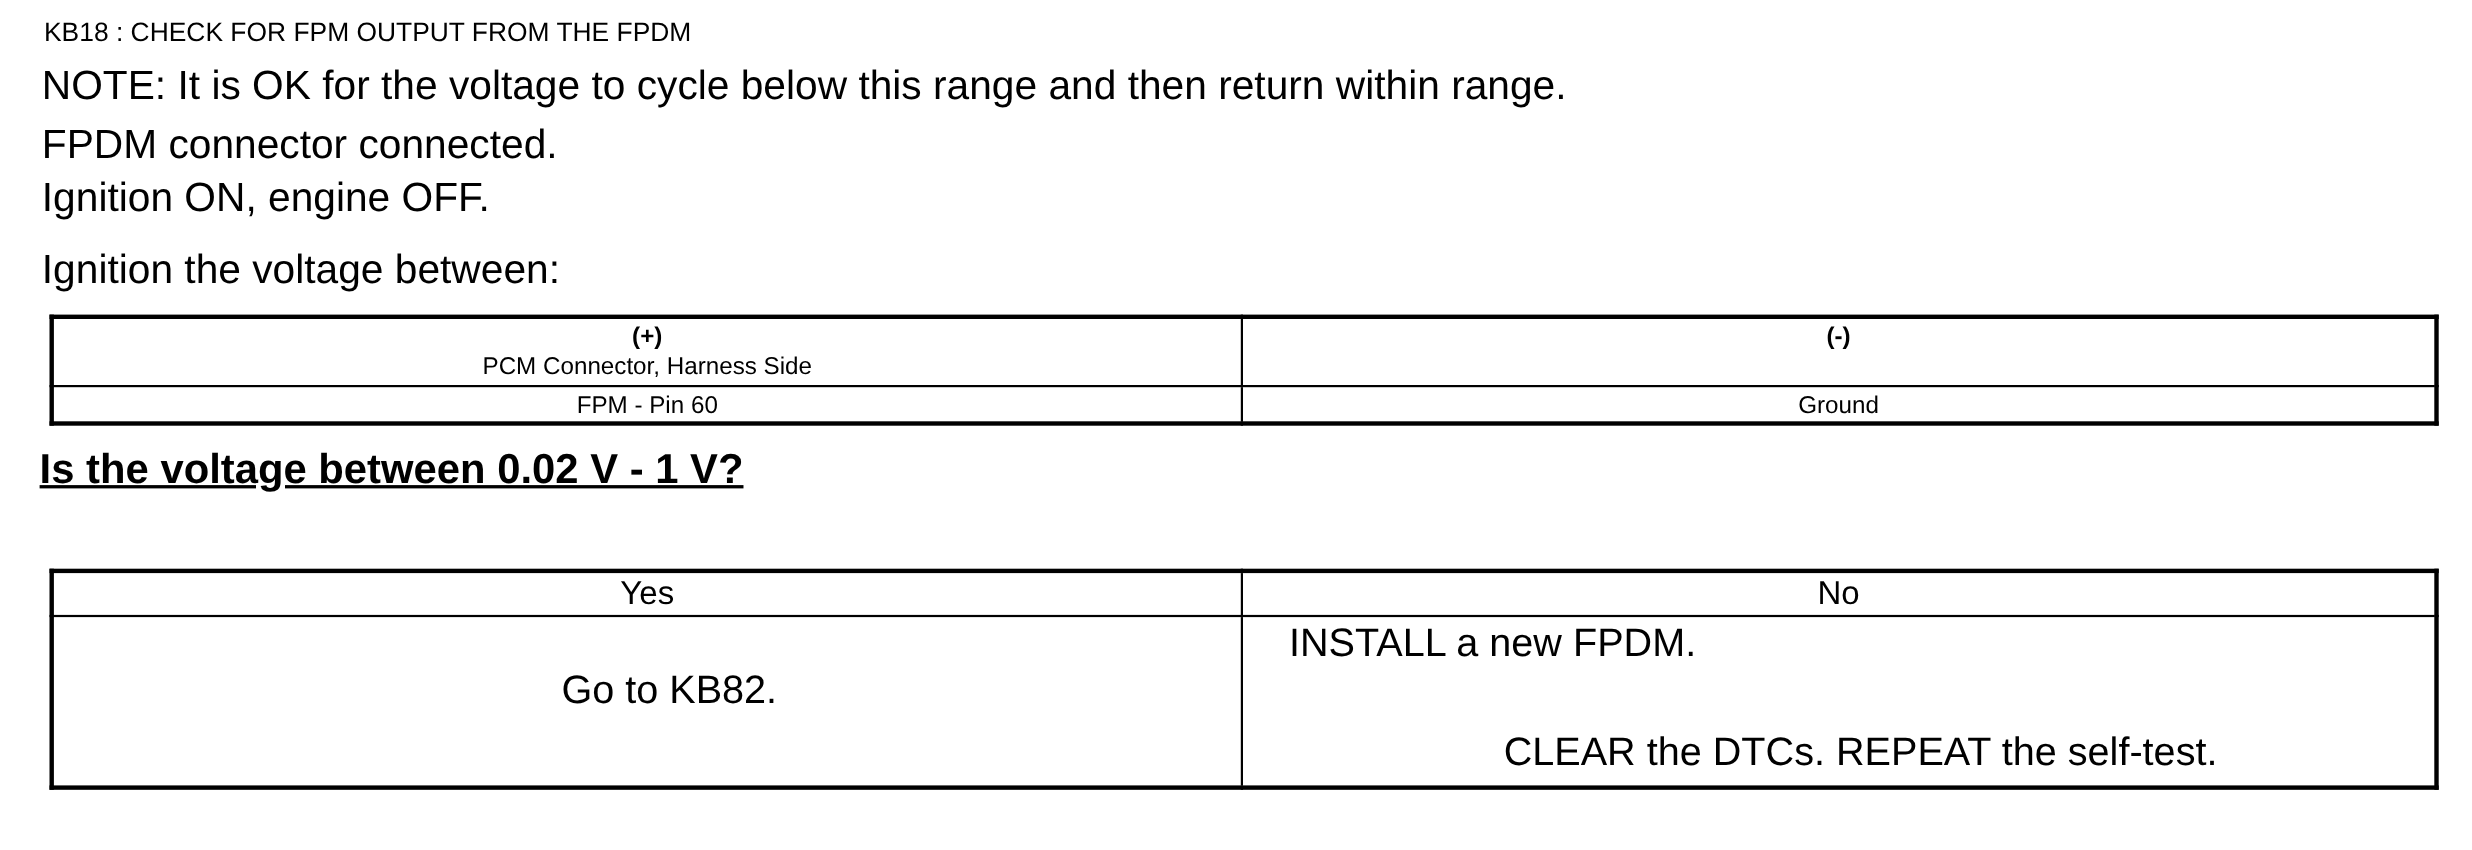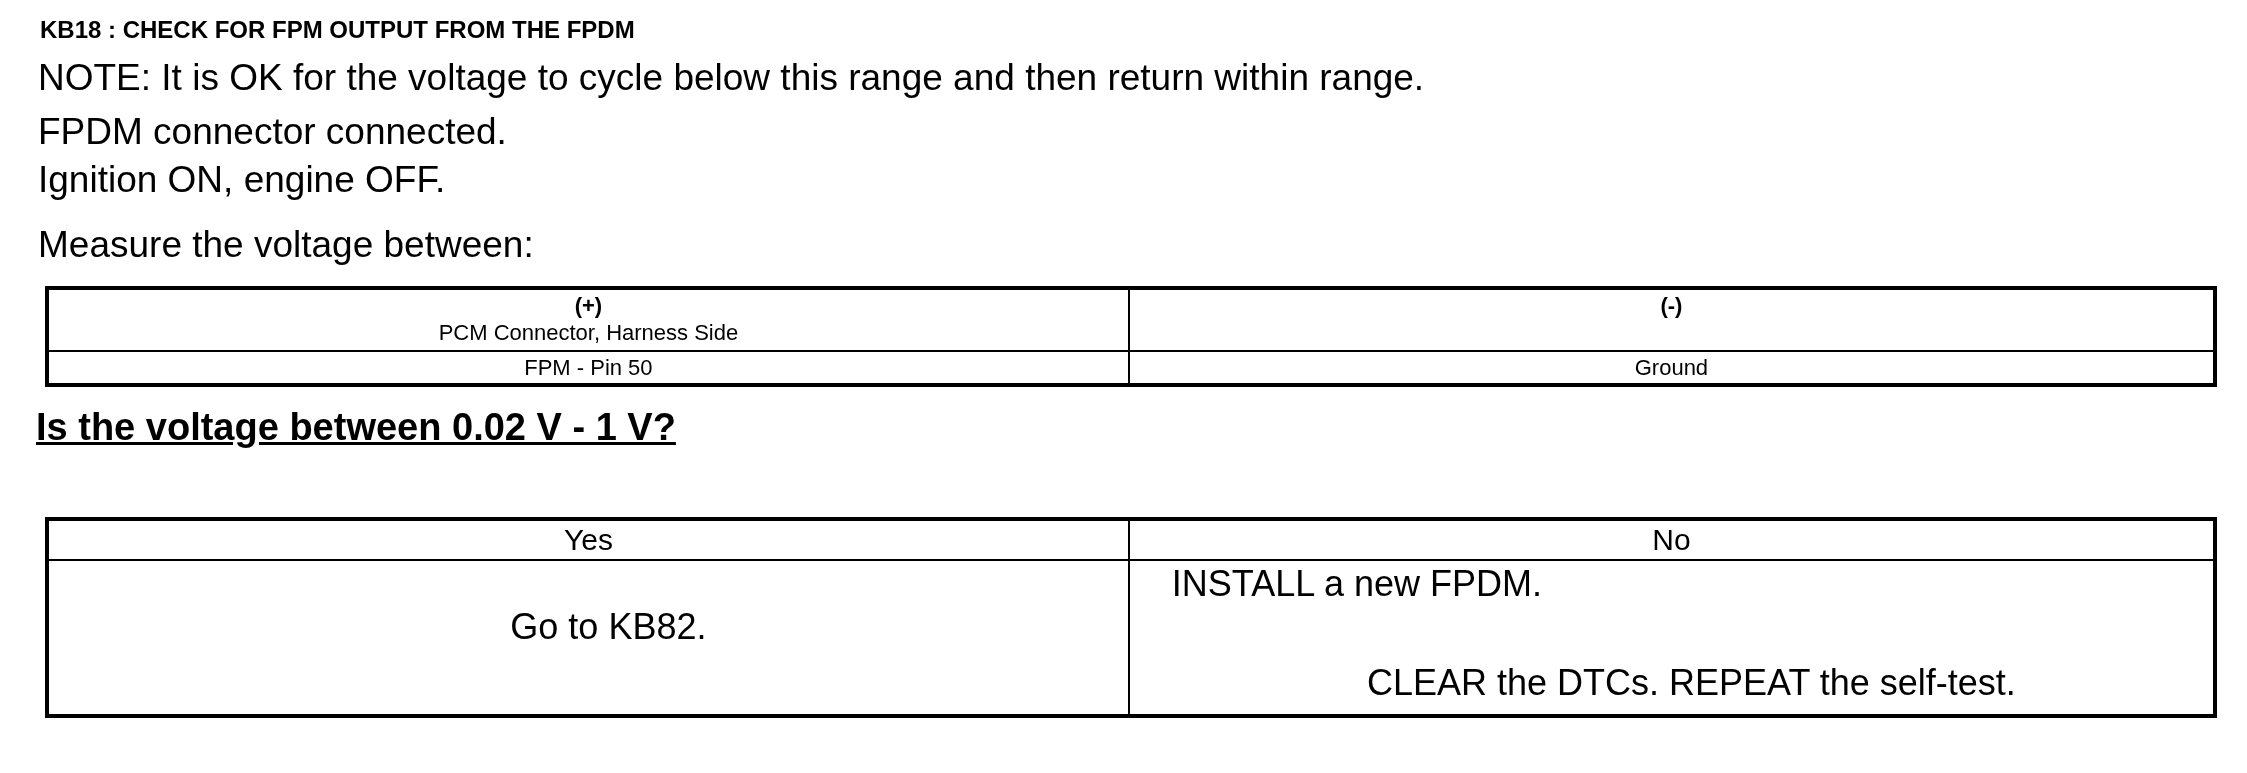--- a/index.html
+++ b/index.html
@@ -14,21 +14,21 @@
     background: #ffffff;
     color: #000000;
     font-family: "Liberation Sans", "DejaVu Sans", sans-serif;
     overflow: hidden;
   }
   .abs { position: absolute; }
 
   .doc-title {
     left: 40px; top: 16px;
     font-size: 24px;
-    font-weight: bold;
+    font-weight: normal;
     white-space: nowrap;
   }
   .body-line {
     left: 38px;
     font-size: 37px;
     font-weight: normal;
     white-space: nowrap;
   }
   .note-line     { top: 57px;  }
   .fpdm-line     { top: 111px; }
@@ -120,35 +120,35 @@
 <div class="page">
 
   <div class="abs doc-title">KB18 : CHECK FOR FPM OUTPUT FROM THE FPDM</div>
 
   <div class="abs body-line note-line">NOTE: It is OK for the voltage to cycle below this range and then return within range.</div>
 
   <div class="abs body-line ignition-line">Ignition ON, engine OFF.</div>
 
   <div class="abs body-line fpdm-line">FPDM connector connected.</div>
 
-  <div class="abs body-line measure-line">Measure the voltage between:</div>
+  <div class="abs body-line measure-line">Ignition the voltage between:</div>
 
   <table class="doc-table measurement-table" style="border: 4px solid #000;">
     <tbody>
       <tr>
         <td class="hdr-cell col-left">
           <div class="polarity">(+)</div>
           <div>PCM Connector, Harness Side</div>
         </td>
         <td class="hdr-cell col-right">
           <div class="polarity">(-)</div>
         </td>
       </tr>
       <tr>
-        <td class="val-cell">FPM - Pin 50</td>
+        <td class="val-cell">FPM - Pin 60</td>
         <td class="val-cell">Ground</td>
       </tr>
     </tbody>
   </table>
 
   <div class="abs question-line">Is the voltage between 0.02 V - 1 V?</div>
 
   <table class="doc-table decision-table" style="border: 4px solid #000;">
     <tbody>
       <tr>

